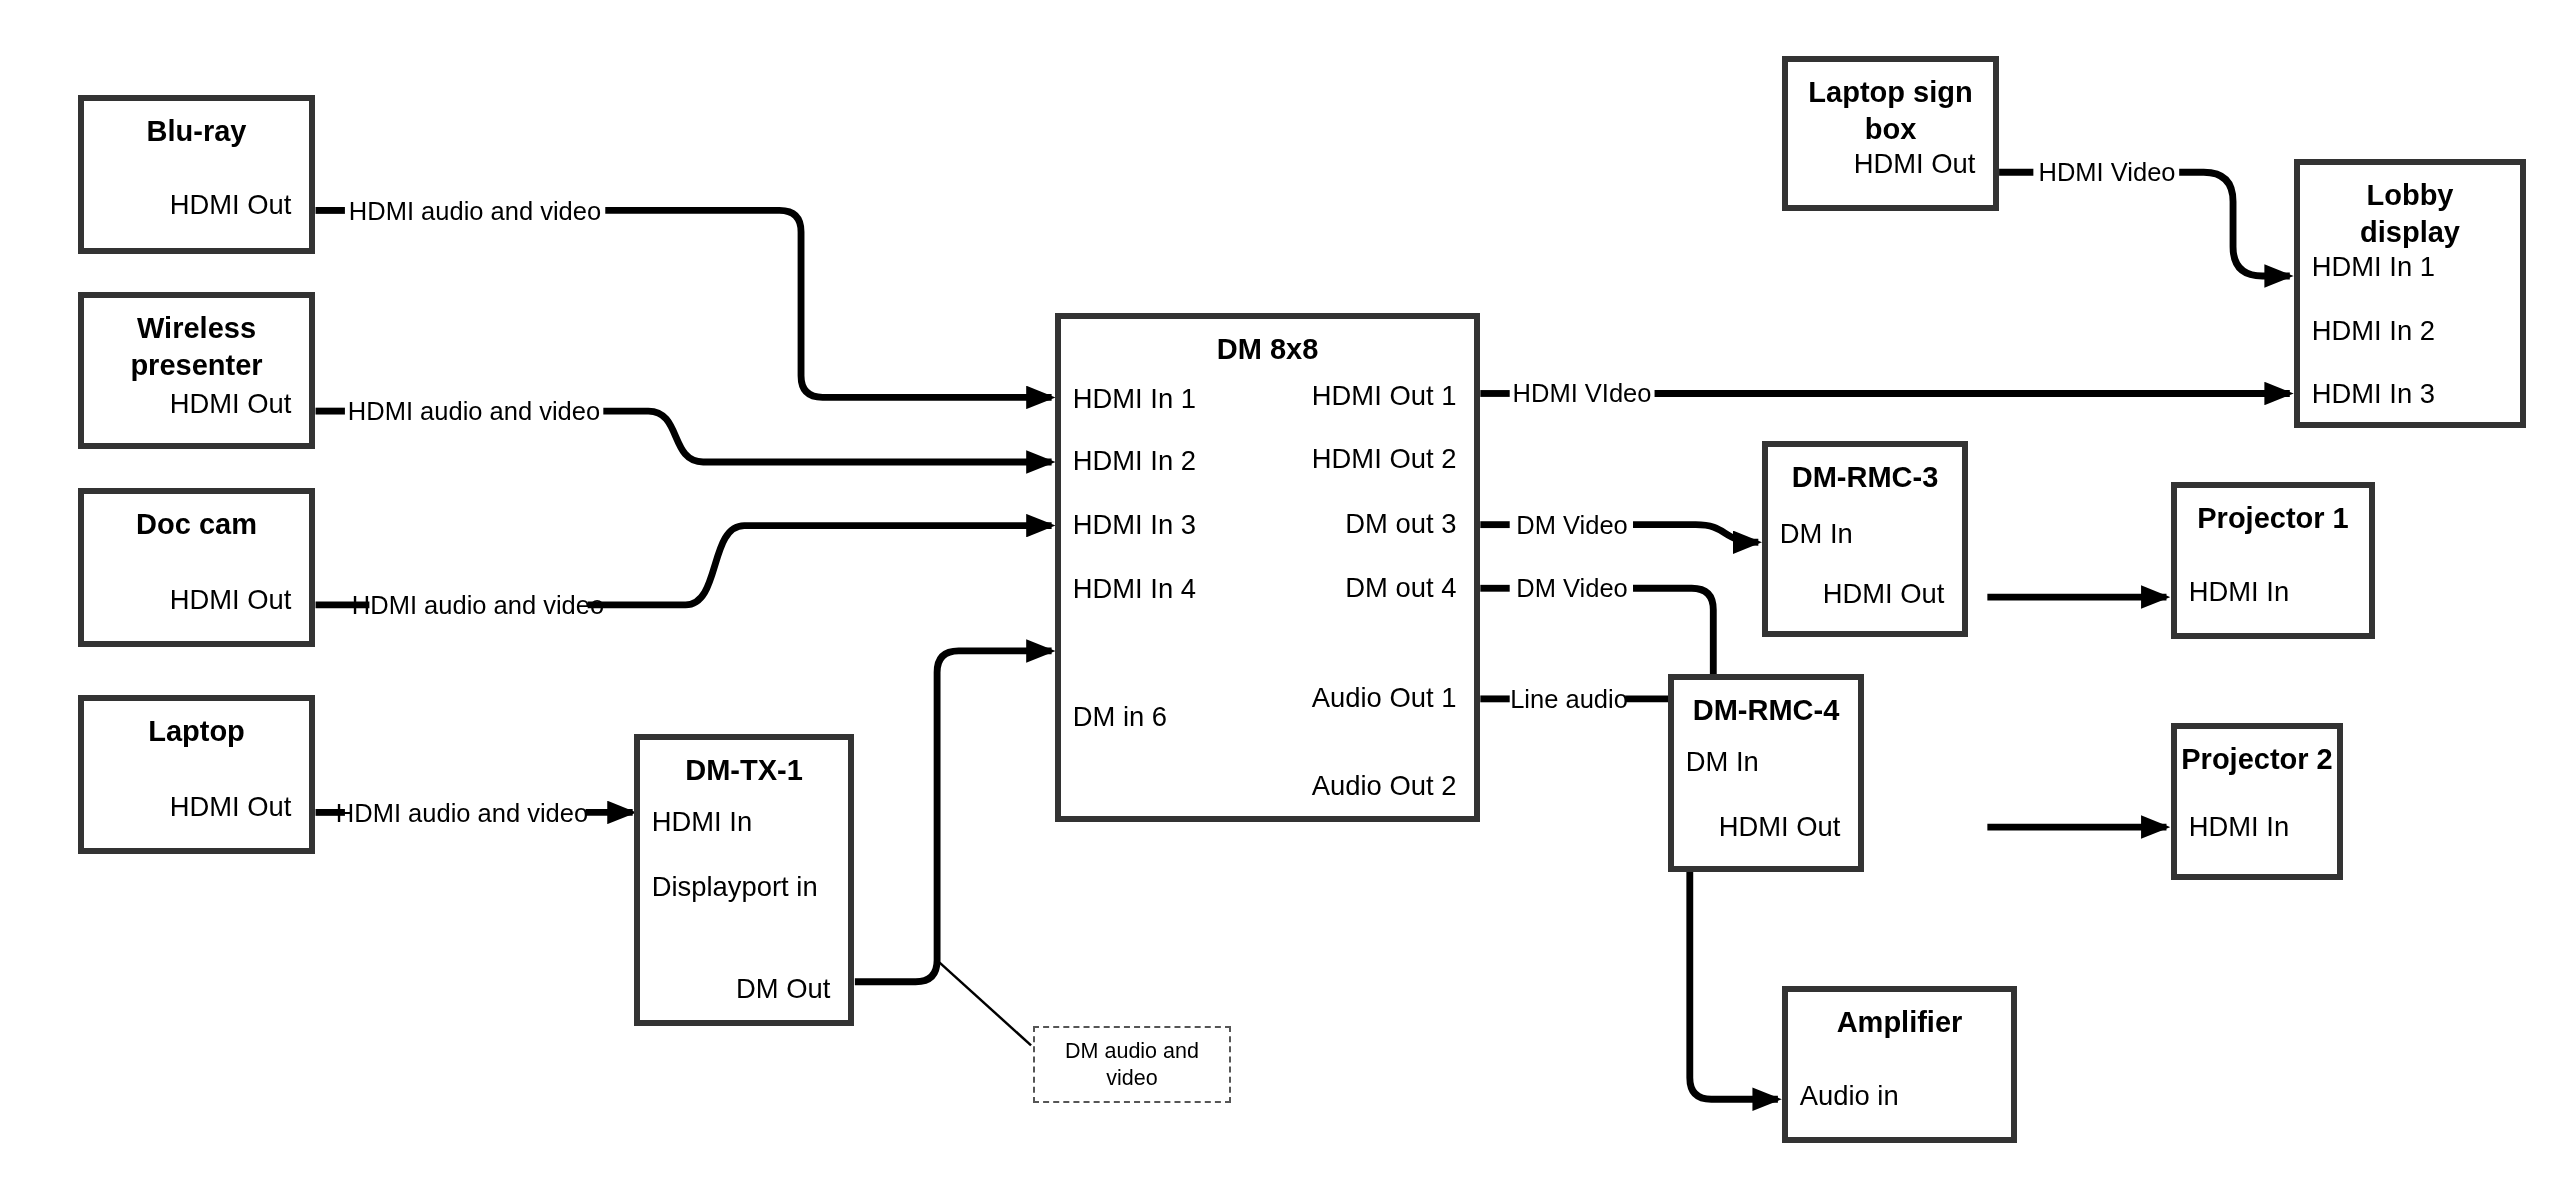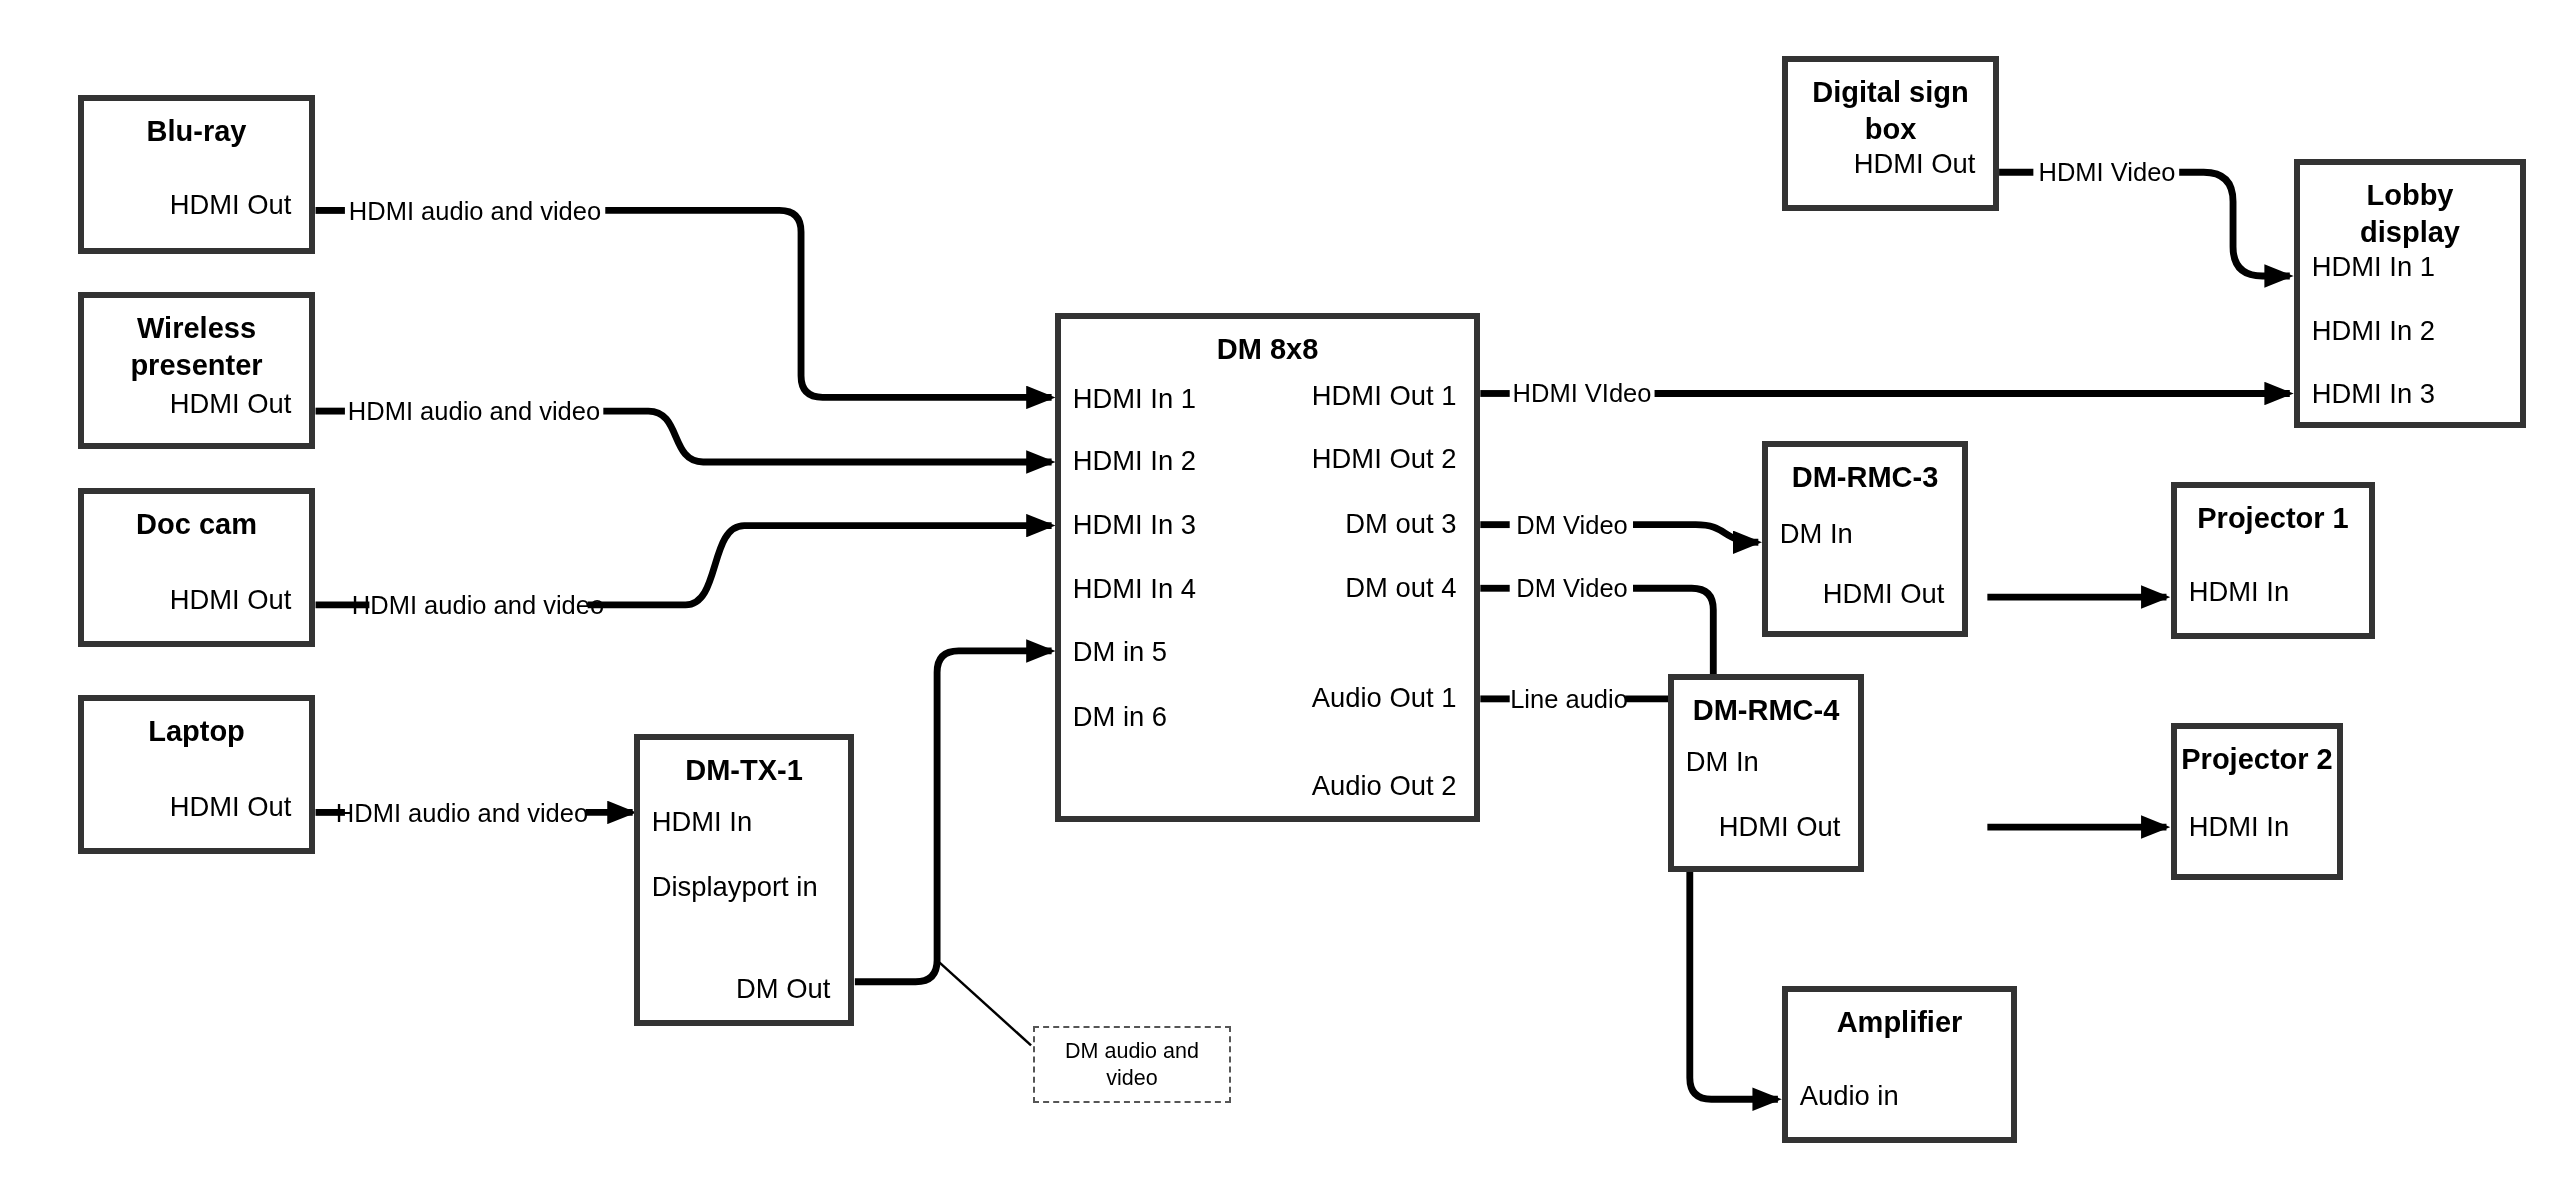--- a/index.html
+++ b/index.html
@@ -86,32 +86,31 @@
       <div class="port right" style="top: 222px; margin-top: 8px;">DM Out</div>
     </div>
     <div class="box" style="left: 1055px; top: 313px; width: 425px; height: 509px;">
       <div class="box-title">
         <div>DM 8x8</div>
       </div>
       <div class="port left" style="top: 61px;">HDMI In 1</div>
       <div class="port left" style="top: 123px;">HDMI In 2</div>
       <div class="port left" style="top: 187px;">HDMI In 3</div>
       <div class="port left" style="top: 251px;">HDMI In 4</div>
-      <div class="port left" style="top: 314px;">DM in 5</div>
       <div class="port left" style="top: 379px;">DM in 6</div>
       <div class="port right" style="top: 58px;">HDMI Out 1</div>
       <div class="port right" style="top: 121px;">HDMI Out 2</div>
       <div class="port right" style="top: 186px;">DM out 3</div>
       <div class="port right" style="top: 250px;">DM out 4</div>
       <div class="port right" style="top: 360px;">Audio Out 1</div>
       <div class="port right" style="top: 448px; margin-left: 46px;">Audio Out 2</div>
     </div>
     <div class="box" style="left: 1782px; top: 56px; width: 217px; height: 155px;">
       <div class="box-title">
-        <div>Digital sign</div>
+        <div>Laptop sign</div>
         <div>box</div>
       </div>
       <div class="port right" style="top: 83px;">HDMI Out</div>
     </div>
     <div class="box" style="left: 2294px; top: 159px; width: 232px; height: 269px;">
       <div class="box-title">
         <div>Lobby</div>
         <div>display</div>
       </div>
       <div class="port left" style="top: 83px;">HDMI In 1</div>

